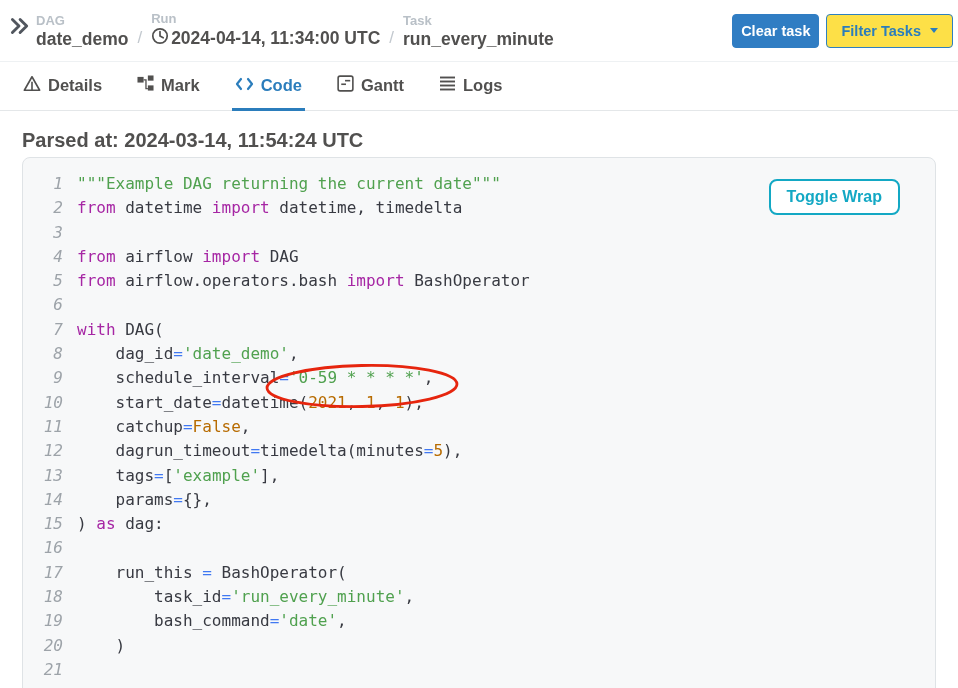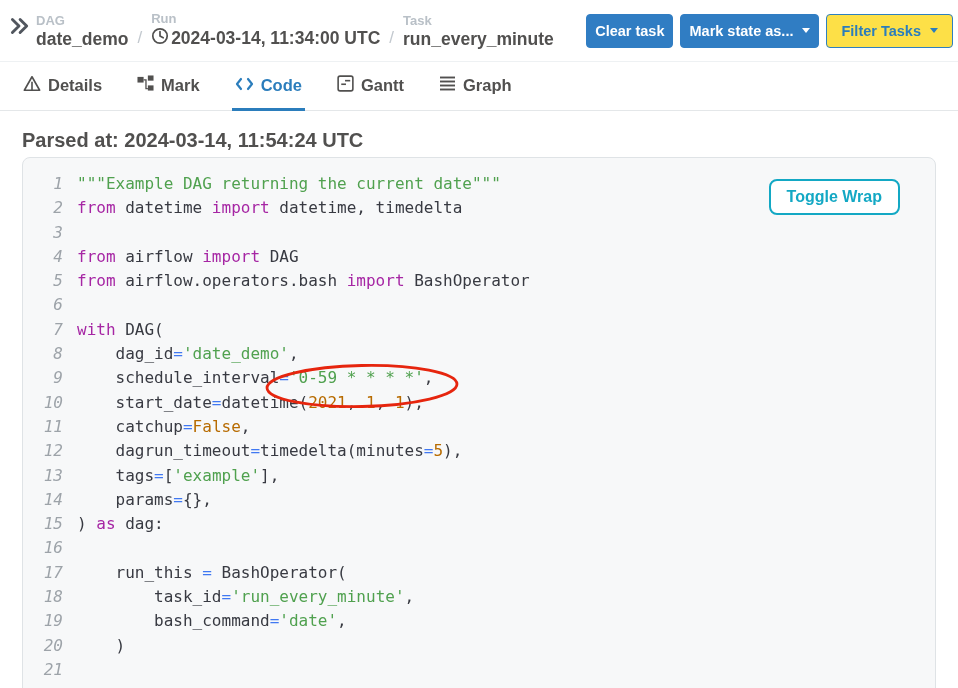--- a/index.html
+++ b/index.html
@@ -85,36 +85,32 @@
     <div class="sep">/</div>
     <div>
       <div class="crumb-label">Run</div>
       <div class="crumb-value">
         <span class="clock">
           <svg width="18" height="18" viewBox="0 0 18 18" fill="none" stroke="#51504f" stroke-width="1.7" stroke-linecap="round">
             <circle cx="9" cy="9" r="7.2"></circle>
               <path d="M9 4.6V9l3.2 1.8"></path>
           </svg>
         </span>
-        <span>2024-03-14, 11:34:00 UTC</span>
+        <span>2024-04-14, 11:34:00 UTC</span>
       </div>
     </div>
     <div class="sep">/</div>
     <div>
       <div class="crumb-label">Task</div>
       <div class="crumb-value">run_every_minute</div>
     </div>
   </div>
   <div class="actions">
     <button class="btn btn-solid">
       <span>Clear task</span>
-    </button>
-    <button class="btn btn-solid">
-      <span>Mark state as...</span>
-      <span class="caret"></span>
     </button>
     <button class="btn btn-outline">
       <span>Filter Tasks</span>
       <span class="caret"></span>
     </button>
   </div>
 </header>
 
 <nav class="tabs">
   <div class="tab">
@@ -158,21 +154,21 @@
   </div>
   <div class="tab">
     <span class="ticon">
       <svg width="17" height="15" viewBox="0 0 17 15" fill="none" stroke="#51504f" stroke-width="1.9">
         <path d="M1 1.5h15"></path>
           <path d="M1 5.5h15"></path>
           <path d="M1 9.5h15"></path>
           <path d="M1 13.5h15"></path>
       </svg>
     </span>
-    <span>Graph</span>
+    <span>Logs</span>
   </div>
 </nav>
 
 <div class="parsed">Parsed at: 2024-03-14, 11:54:24 UTC</div>
 
 <div class="codebox">
   <button class="togglewrap">Toggle Wrap</button>
   <pre class="code" id="code"><div class="line"><span class="ln">1</span><span class="lc"><span class="tok-s">"""Example DAG returning the current date"""</span></span></div><div class="line"><span class="ln">2</span><span class="lc"><span class="tok-k">from</span><span class="tok-p"> datetime </span><span class="tok-k">import</span><span class="tok-p"> datetime, timedelta</span></span></div><div class="line"><span class="ln">3</span><span class="lc"></span></div><div class="line"><span class="ln">4</span><span class="lc"><span class="tok-k">from</span><span class="tok-p"> airflow </span><span class="tok-k">import</span><span class="tok-p"> DAG</span></span></div><div class="line"><span class="ln">5</span><span class="lc"><span class="tok-k">from</span><span class="tok-p"> airflow.operators.bash </span><span class="tok-k">import</span><span class="tok-p"> BashOperator</span></span></div><div class="line"><span class="ln">6</span><span class="lc"></span></div><div class="line"><span class="ln">7</span><span class="lc"><span class="tok-k">with</span><span class="tok-p"> DAG(</span></span></div><div class="line"><span class="ln">8</span><span class="lc"><span class="tok-p">    dag_id</span><span class="tok-o">=</span><span class="tok-s">'date_demo'</span><span class="tok-p">,</span></span></div><div class="line"><span class="ln">9</span><span class="lc"><span class="tok-p">    schedule_interval</span><span class="tok-o">=</span><span class="tok-s">'0-59 * * * *'</span><span class="tok-p">,</span></span></div><div class="line"><span class="ln">10</span><span class="lc"><span class="tok-p">    start_date</span><span class="tok-o">=</span><span class="tok-p">datetime(</span><span class="tok-nu">2021</span><span class="tok-p">, </span><span class="tok-nu">1</span><span class="tok-p">, </span><span class="tok-nu">1</span><span class="tok-p">),</span></span></div><div class="line"><span class="ln">11</span><span class="lc"><span class="tok-p">    catchup</span><span class="tok-o">=</span><span class="tok-nu">False</span><span class="tok-p">,</span></span></div><div class="line"><span class="ln">12</span><span class="lc"><span class="tok-p">    dagrun_timeout</span><span class="tok-o">=</span><span class="tok-p">timedelta(minutes</span><span class="tok-o">=</span><span class="tok-nu">5</span><span class="tok-p">),</span></span></div><div class="line"><span class="ln">13</span><span class="lc"><span class="tok-p">    tags</span><span class="tok-o">=</span><span class="tok-p">[</span><span class="tok-s">'example'</span><span class="tok-p">],</span></span></div><div class="line"><span class="ln">14</span><span class="lc"><span class="tok-p">    params</span><span class="tok-o">=</span><span class="tok-p">{},</span></span></div><div class="line"><span class="ln">15</span><span class="lc"><span class="tok-p">) </span><span class="tok-k">as</span><span class="tok-p"> dag:</span></span></div><div class="line"><span class="ln">16</span><span class="lc"></span></div><div class="line"><span class="ln">17</span><span class="lc"><span class="tok-p">    run_this </span><span class="tok-o">=</span><span class="tok-p"> BashOperator(</span></span></div><div class="line"><span class="ln">18</span><span class="lc"><span class="tok-p">        task_id</span><span class="tok-o">=</span><span class="tok-s">'run_every_minute'</span><span class="tok-p">,</span></span></div><div class="line"><span class="ln">19</span><span class="lc"><span class="tok-p">        bash_command</span><span class="tok-o">=</span><span class="tok-s">'date'</span><span class="tok-p">,</span></span></div><div class="line"><span class="ln">20</span><span class="lc"><span class="tok-p">    )</span></span></div><div class="line"><span class="ln">21</span><span class="lc"></span></div></pre>
 </div>
 

